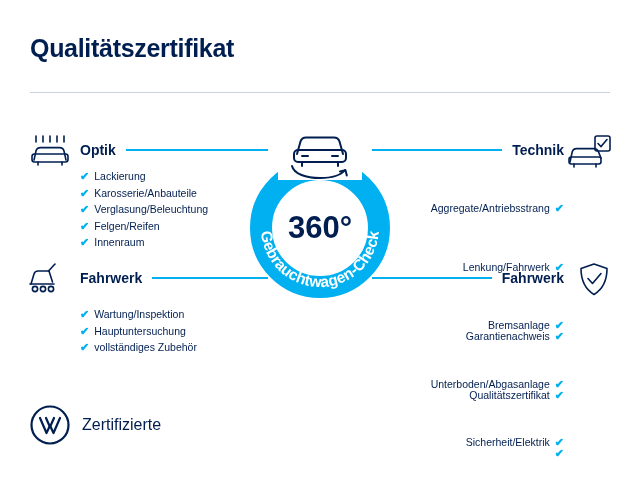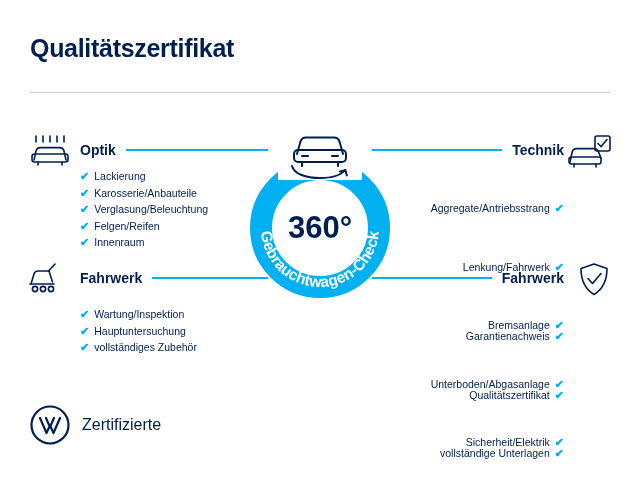--- a/index.html
+++ b/index.html
@@ -319,21 +319,20 @@
     <ul class="items right-items" style="margin-top:20px;">
       <li>
           <span>Garantienachweis</span>
           <span class="check">✔</span>
         </li>
       <li>
           <span>Qualitätszertifikat</span>
           <span class="check">✔</span>
         </li>
       <li>
-          <span>vollständige Unterlagen</span>
           <span class="check">✔</span>
         </li>
     </ul>
   </div>
 
   <div class="badge">
     <div class="ring"></div>
     <div class="ring-mask"></div>
 
     <svg class="arc-text" viewBox="0 0 184 184">

